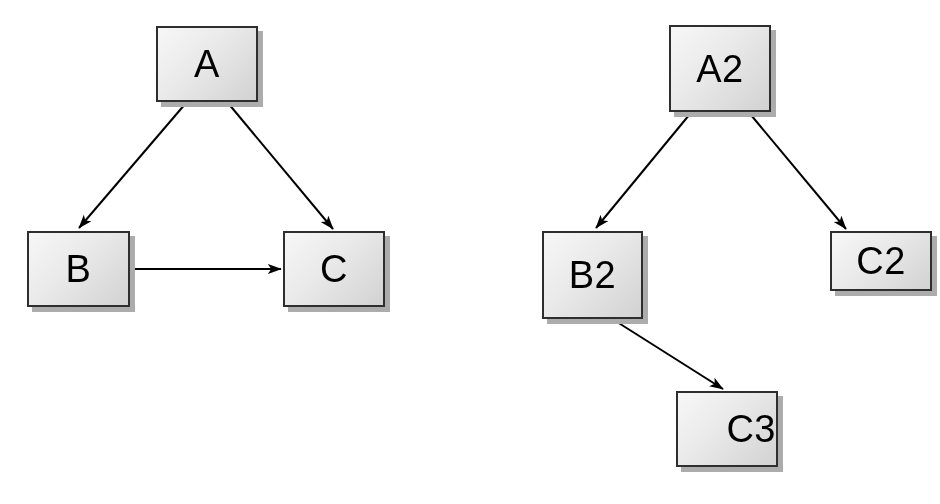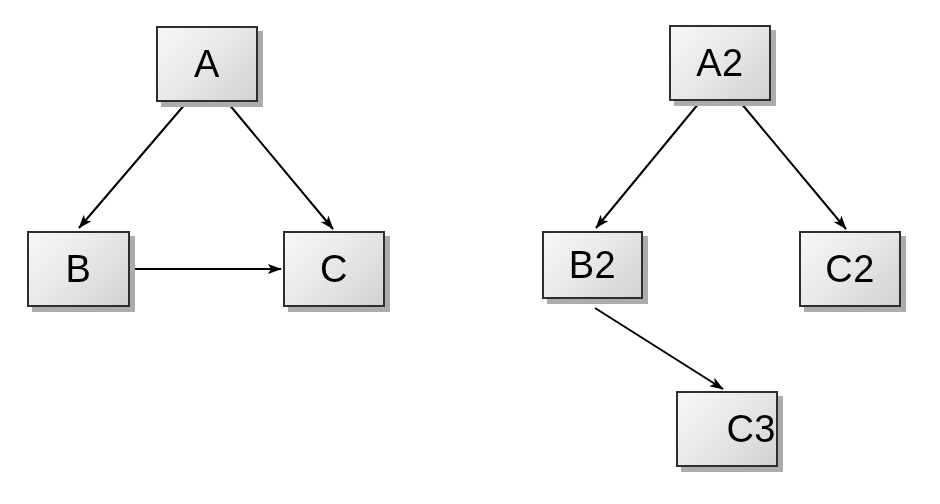--- a/index.html
+++ b/index.html
@@ -68,26 +68,26 @@
   <div id="nodes-layer">
       <div class="node" style="left: 156px; top: 26px; width: 102px; height: 76px;">
         <span class="node-label">A</span>
       </div>
       <div class="node" style="left: 27px; top: 231px; width: 103px; height: 76px;">
         <span class="node-label">B</span>
       </div>
       <div class="node" style="left: 283px; top: 231px; width: 102px; height: 76px;">
         <span class="node-label">C</span>
       </div>
-      <div class="node" style="left: 669px; top: 25px; width: 102px; height: 76px;">
+      <div class="node" style="left: 669px; top: 25px; width: 102px; height: 87px;">
         <span class="node-label">A2</span>
       </div>
-      <div class="node" style="left: 542px; top: 231px; width: 101px; height: 68px;">
+      <div class="node" style="left: 542px; top: 231px; width: 101px; height: 88px;">
         <span class="node-label">B2</span>
       </div>
-      <div class="node" style="left: 799px; top: 231px; width: 102px; height: 76px; text-align: center;">
+      <div class="node" style="left: 830px; top: 231px; width: 102px; height: 60px; text-align: center;">
         <span class="node-label">C2</span>
       </div>
       <div class="node" style="left: 676px; top: 391px; width: 102px; height: 76px; justify-content: flex-end;">
         <span class="node-label">C3</span>
       </div>
     </div>
 </div>
 
 </body></html>

